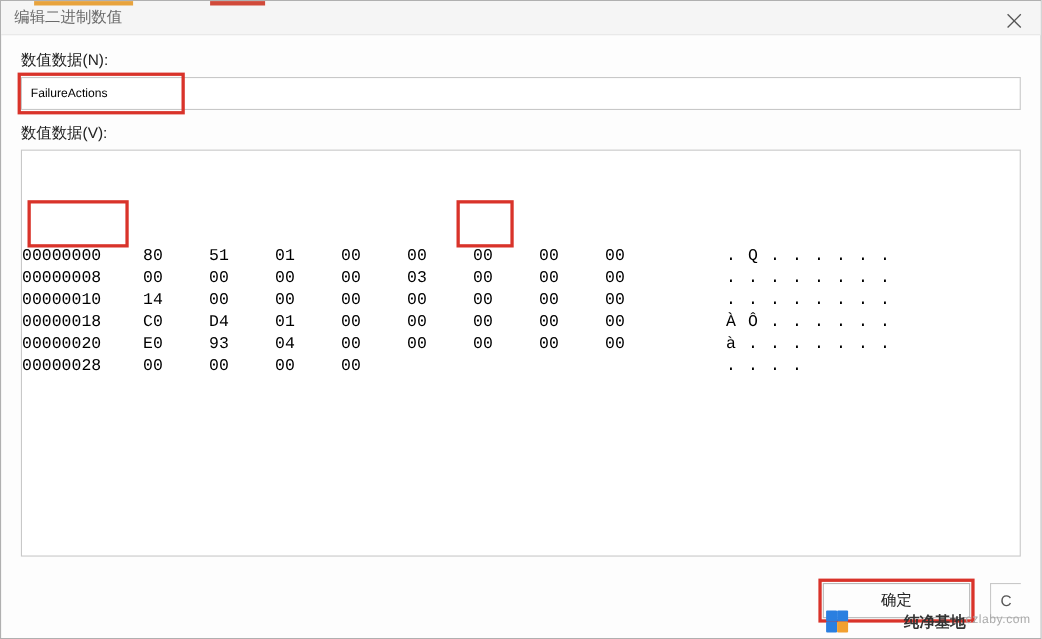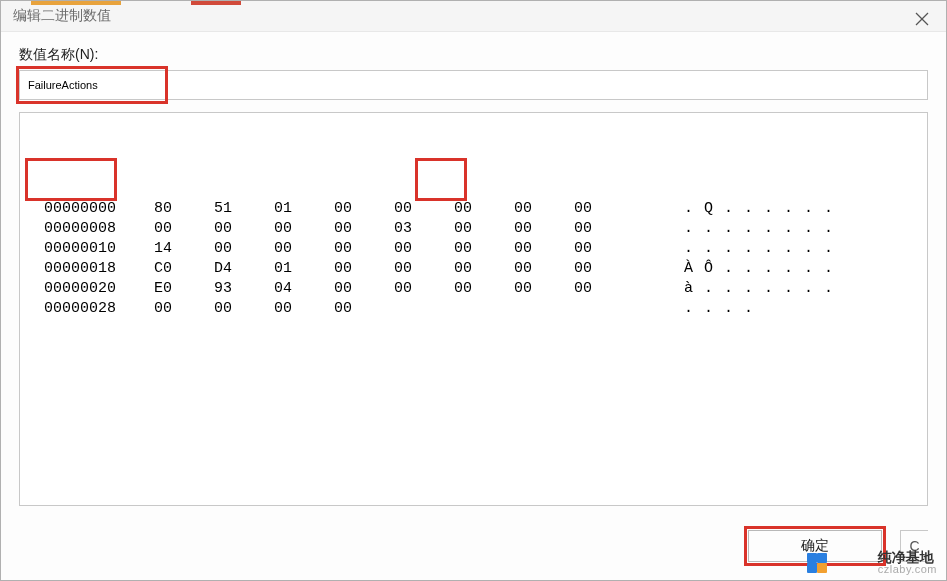--- a/index.html
+++ b/index.html
@@ -83,21 +83,21 @@
     z-index: 10;
   }
   .name-red-box {
     left: -3px; top: -4px;
     width: 152px; height: 38px;
   }
   .data-editor {
     flex: 1;
     border: 1px solid #c8c8c8;
     background: #fff;
-    padding: 6px 24px;
+    padding: 6px 0;
     font-family: Consolas, "Courier New", monospace;
     font-size: 15px;
     line-height: 20px;
     color: #000;
     overflow: auto;
     position: relative;
     white-space: pre;
   }
   .hex-row { height: 20px; }
   .offset { display: inline-block; width: 110px; }
@@ -152,21 +152,21 @@
     z-index: 20;
   }
   .wm-logo {
     width: 20px; height: 20px;
     position: relative;
   }
   .wm-logo .sq1 { position: absolute; width: 10px; height: 10px; background: #2a7fe0; top:0; left:0; border-radius:1px;}
   .wm-logo .sq2 { position: absolute; width: 10px; height: 10px; background: #2a7fe0; top:0; right:0; border-radius:1px;}
   .wm-logo .sq3 { position: absolute; width: 10px; height: 10px; background: #2a7fe0; bottom:0; left:0; border-radius:1px;}
   .wm-logo .sq4 { position: absolute; width: 10px; height: 10px; background: #f2a030; bottom:0; right:0; border-radius:1px;}
-  .wm-text { display: flex; flex-direction: column; line-height: 1; margin-left: 45px; }
+  .wm-text { display: flex; line-height: 1; margin-left: 45px; }
   .wm-name { font-weight: bold; font-size: 14px; color: #333;}
   .wm-url { font-size: 11px; color: #aaa; letter-spacing: 0.5px;}
 
   .hl-off-box {
     left: 5px; width: 92px;
     top: 45px; height: 43px;
   }
   .hl-byte-box {
     left: 395px; width: 52px;
     top: 45px; height: 43px;
@@ -186,26 +186,27 @@
     <span class="close-btn">
       <svg width="14" height="14" viewBox="0 0 14 14">
           <line x1="1" y1="1" x2="13" y2="13" stroke="#555" stroke-width="1.2"></line>
           <line x1="13" y1="1" x2="1" y2="13" stroke="#555" stroke-width="1.2"></line>
         </svg>
     </span>
   </div>
 
   <div class="content">
 
-    <div class="field-label">数值名称(N):</div>
+    <div class="field-label">数值数据(N):</div>
     <div class="name-row">
       <input class="name-input" type="text" readonly="" value="FailureActions" style="">
       <span class="red-box name-red-box"></span>
     </div>
 
+    <div class="field-label">数值数据(V):</div>
 
     <div class="data-editor" id="hex-editor">
       <span class="red-box hl-off-box"></span>
       <span class="red-box hl-byte-box"></span>
     <div class="hex-row"><span class="offset">00000000</span><span class="byte">80</span><span class="byte">51</span><span class="byte">01</span><span class="byte">00</span><span class="byte">00</span><span class="byte">00</span><span class="byte">00</span><span class="byte">00</span><span class="asc-gap"></span><span class="asc">.</span><span class="asc">Q</span><span class="asc">.</span><span class="asc">.</span><span class="asc">.</span><span class="asc">.</span><span class="asc">.</span><span class="asc">.</span></div><div class="hex-row"><span class="offset">00000008</span><span class="byte">00</span><span class="byte">00</span><span class="byte">00</span><span class="byte">00</span><span class="byte">03</span><span class="byte">00</span><span class="byte">00</span><span class="byte">00</span><span class="asc-gap"></span><span class="asc">.</span><span class="asc">.</span><span class="asc">.</span><span class="asc">.</span><span class="asc">.</span><span class="asc">.</span><span class="asc">.</span><span class="asc">.</span></div><div class="hex-row"><span class="offset">00000010</span><span class="byte">14</span><span class="byte">00</span><span class="byte">00</span><span class="byte">00</span><span class="byte">00</span><span class="byte">00</span><span class="byte">00</span><span class="byte">00</span><span class="asc-gap"></span><span class="asc">.</span><span class="asc">.</span><span class="asc">.</span><span class="asc">.</span><span class="asc">.</span><span class="asc">.</span><span class="asc">.</span><span class="asc">.</span></div><div class="hex-row"><span class="offset">00000018</span><span class="byte">C0</span><span class="byte">D4</span><span class="byte">01</span><span class="byte">00</span><span class="byte">00</span><span class="byte">00</span><span class="byte">00</span><span class="byte">00</span><span class="asc-gap"></span><span class="asc">À</span><span class="asc">Ô</span><span class="asc">.</span><span class="asc">.</span><span class="asc">.</span><span class="asc">.</span><span class="asc">.</span><span class="asc">.</span></div><div class="hex-row"><span class="offset">00000020</span><span class="byte">E0</span><span class="byte">93</span><span class="byte">04</span><span class="byte">00</span><span class="byte">00</span><span class="byte">00</span><span class="byte">00</span><span class="byte">00</span><span class="asc-gap"></span><span class="asc">à</span><span class="asc">.</span><span class="asc">.</span><span class="asc">.</span><span class="asc">.</span><span class="asc">.</span><span class="asc">.</span><span class="asc">.</span></div><div class="hex-row"><span class="offset">00000028</span><span class="byte">00</span><span class="byte">00</span><span class="byte">00</span><span class="byte">00</span><span class="byte"></span><span class="byte"></span><span class="byte"></span><span class="byte"></span><span class="asc-gap"></span><span class="asc">.</span><span class="asc">.</span><span class="asc">.</span><span class="asc">.</span><span class="asc"></span><span class="asc"></span><span class="asc"></span><span class="asc"></span></div></div>
 
   </div>
 
   <div class="footer">
     <div class="ok-wrapper">

